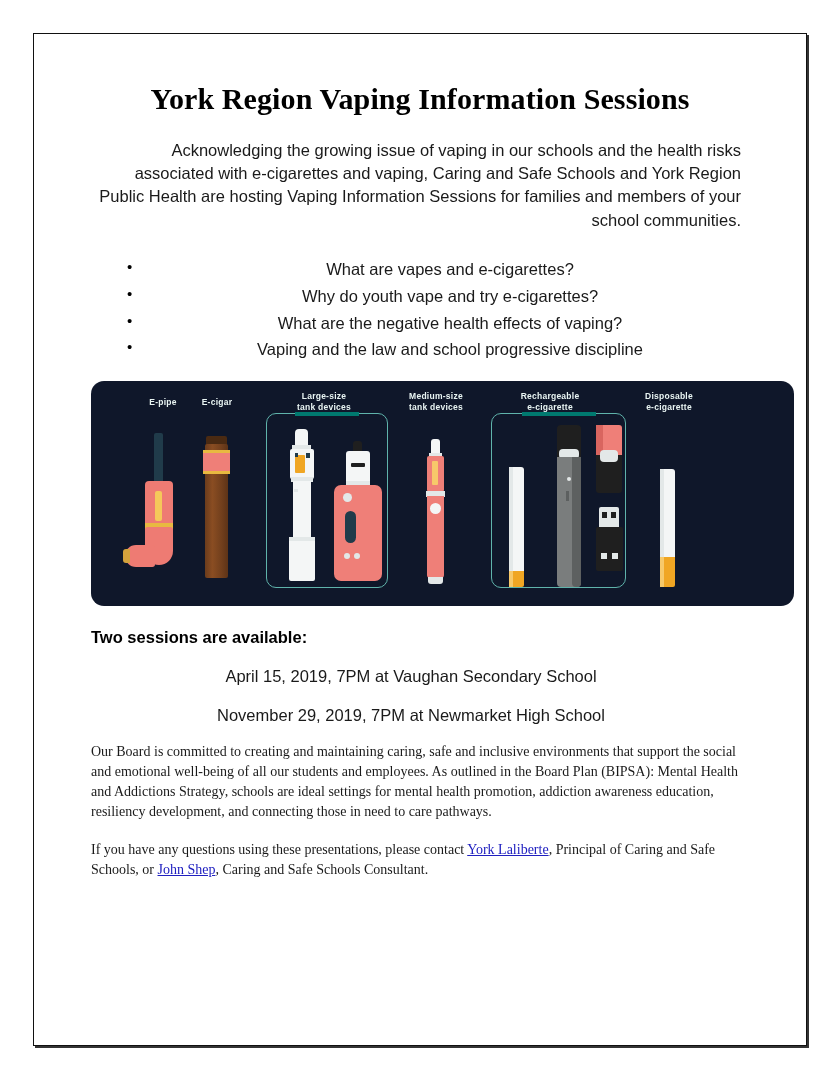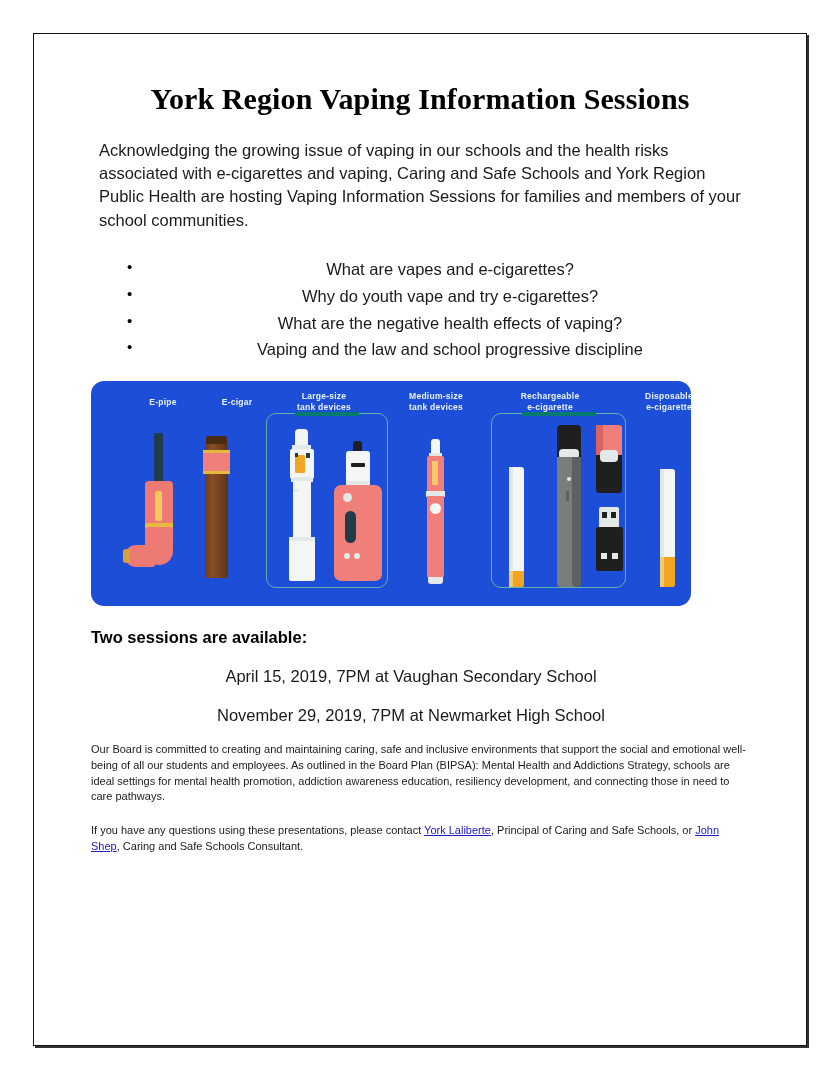--- a/index.html
+++ b/index.html
@@ -36,21 +36,21 @@
     color: #000000;
     letter-spacing: 0.1px;
     line-height: 1.15;
     margin-bottom: 22px;
   }
 
   
   .intro {
     font-size: 16.5px;
     line-height: 1.42;
-    text-align: left;
+    text-align: right;
     color: #1a1a1a;
     margin: 0 8px 24px 8px;
   }
 
   
   .section-heading {
     font-size: 16.5px;
     font-weight: 700;
     color: #000000;
     margin-bottom: 3px;
@@ -74,24 +74,24 @@
     position: absolute;
     left: 6px;
     top: -1px;
     font-size: 15px;
     color: #000000;
   }
 
   
   .infographic {
     position: relative;
-    width: 600px;
+    width: 703px;
     height: 225px;
     margin: 18px 0 0 0;
-    background: #1d4ed8;
+    background: #0f172a;
     border-radius: 13px;
     overflow: hidden;
   }
 
   .ig-label {
     position: absolute;
     color: #e9f5f3;
     font-size: 8.5px;
     font-weight: 700;
     letter-spacing: 0.25px;
@@ -164,24 +164,25 @@
     margin-top: 22px;
   }
   .link-mauve {
     color: #9d5d72;
     text-decoration: underline;
     font-weight: 700;
   }
 
   
   .fine-print {
-    font-size: 11px;
+    font-size: 14px;
     line-height: 1.43;
     color: #1a1a1a;
     margin-top: 17px;
+    font-family: Liberation Serif, serif;
   }
   .fine-print.second { margin-top: 18px; }
   .link-blue {
     color: #2020c0;
     text-decoration: underline;
   }
 </style>
 </head>
 <body>
 
@@ -196,21 +197,21 @@
     <ul class="bullet-list">
       <li>What are vapes and e-cigarettes?</li>
       <li>Why do youth vape and try e-cigarettes?</li>
       <li>What are the negative health effects of vaping?</li>
       <li>Vaping and the law and school progressive discipline</li>
     </ul>
 
     <div class="infographic">
 
       <div class="ig-label" style="left:42px; top:16px; width:60px;">E-pipe</div>
-      <div class="ig-label" style="left:116px; top:16px; width:60px;">E-cigar</div>
+      <div class="ig-label" style="left:96px; top:16px; width:60px;">E-cigar</div>
       <div class="ig-label" style="left:183px; top:10px; width:100px;">Large-size
 tank devices</div>
       <div class="ig-label" style="left:297px; top:10px; width:96px;">Medium-size
 tank devices</div>
       <div class="ig-label" style="left:404px; top:10px; width:110px;">Rechargeable
 e-cigarette</div>
       <div class="ig-label" style="left:530px; top:10px; width:96px;">Disposable
 e-cigarette</div>
 
       <div class="ig-bracket" style="left:175px; top:32px; width:122px; height:175px;">

